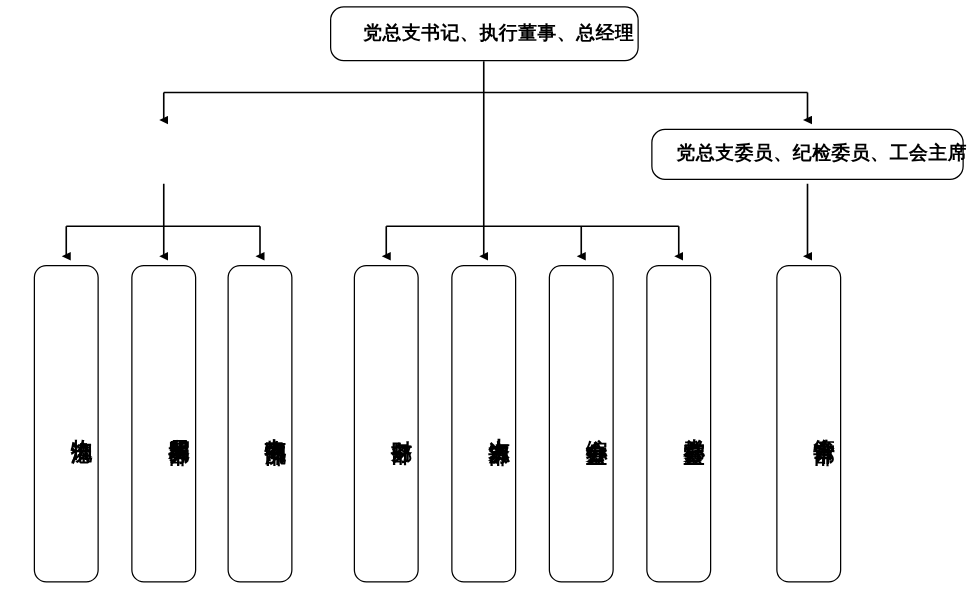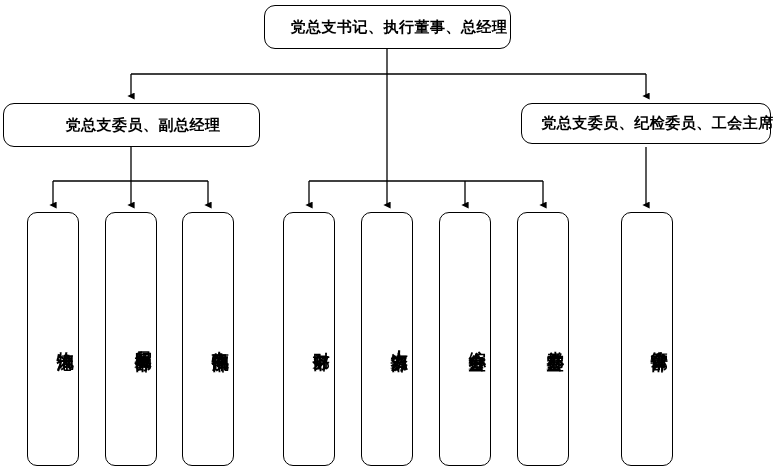--- a/index.html
+++ b/index.html
@@ -100,23 +100,20 @@
 
     <g>
       <line x1="646" y1="147" x2="646" y2="205" stroke="#000000" stroke-width="1.3" marker-end="url(#arrowhead)"></line>
     </g>
   </svg>
 
   <div class="node-box" style="left:264px; top:5px; width:247px; height:44px;">
     <span class="node-label-h">党总支书记、执行董事、总经理</span>
   </div>
 
-  <div class="node-box" style="left:3px; top:103px; width:257px; height:44px;">
-    <span class="node-label-h">党总支委员、副总经理</span>
-  </div>
 
   <div class="node-box" style="left:521px; top:103px; width:250px; height:41px;">
     <span class="node-label-h">党总支委员、纪检委员、工会主席</span>
   </div>
 
   <div class="node-box dept" style="left:27px; top:212px; width:52px; height:254px;">
     <span class="node-label-v">物流港</span>
   </div>
 
   <div class="node-box dept" style="left:105px; top:212px; width:52px; height:254px;">

